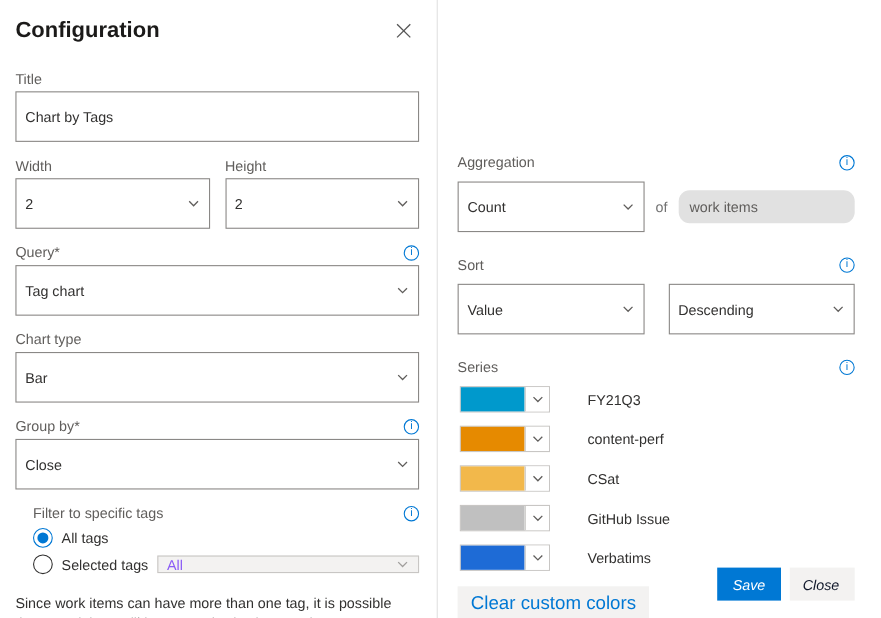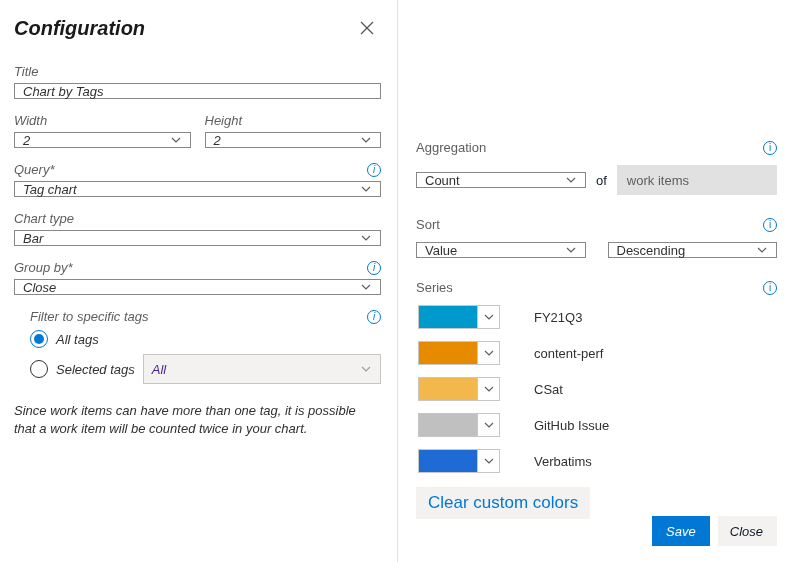--- a/index.html
+++ b/index.html
@@ -15,21 +15,20 @@
     .panel {
       display: flex;
       height: 100%;
     }
     .left-col {
       width: 398px;
       padding: 14px 16px 10px 14px;
       border-right: 1px solid #e1e1e1;
       display: flex;
       flex-direction: column;
-      font-style: italic;
     }
     .right-col {
       flex: 1;
       padding: 140px 24px 10px 18px;
       display: flex;
       flex-direction: column;
       position: relative;
     }
     .header-row {
       display: flex;
@@ -70,21 +69,21 @@
       border: 1px solid #0078d4;
       border-radius: 50%;
       color: #0078d4;
       font-size: 10px;
       line-height: 12px;
       text-align: center;
       cursor: pointer;
     }
     .text-input, .select {
       width: 100%;
-      height: 16px;
+      height: 46px;
       border: 1px solid #8a8886;
       background: #fff;
       padding: 0 8px;
       font-size: 13px;
       color: #323130;
       display: flex;
       align-items: center;
       justify-content: space-between;
       cursor: pointer;
     }
@@ -119,52 +118,53 @@
     }
     .radio.checked { border-color: #0078d4; }
     .radio.checked::after {
       content: "";
       width: 10px; height: 10px;
       background: #0078d4;
       border-radius: 50%;
     }
     .disabled-select {
       flex: 1;
-      height: 30px;
+      height: 16px;
       border: 1px solid #c8c6c4;
       background: #f3f2f1;
-      color: #4c1d95;
+      color: #8b5cf6;
       display: flex;
       align-items: center;
       justify-content: space-between;
       padding: 0 8px;
     }
     .help-text {
       font-size: 13px;
       color: #323130;
       line-height: 1.4;
       margin-top: 6px;
     }
     
     .agg-row {
       display: flex;
       align-items: center;
       gap: 10px;
       margin-bottom: 22px;
     }
     .agg-row .select { width: 170px; }
-    .of-label { color: #0f172a; }
+    .of-label { color: #737373; }
     .readonly-box {
       flex: 1;
       height: 30px;
       background: #e1e1e1;
       color: #605e5c;
       display: flex;
       align-items: center;
       padding: 0 10px;
+      border-radius: 10px;
     }
     .sort-row {
       display: flex;
       gap: 22px;
       margin-bottom: 22px;
     }
     .sort-row .select { flex: 1; }
     .series-block .label-row { margin-bottom: 10px; }
     .series-row {
       display: flex;

